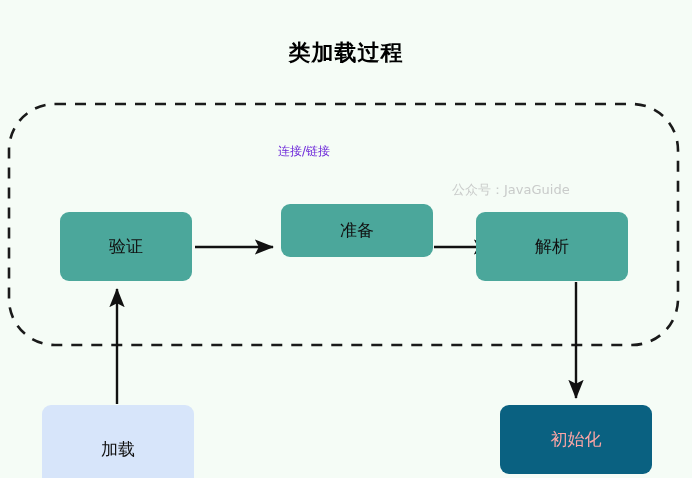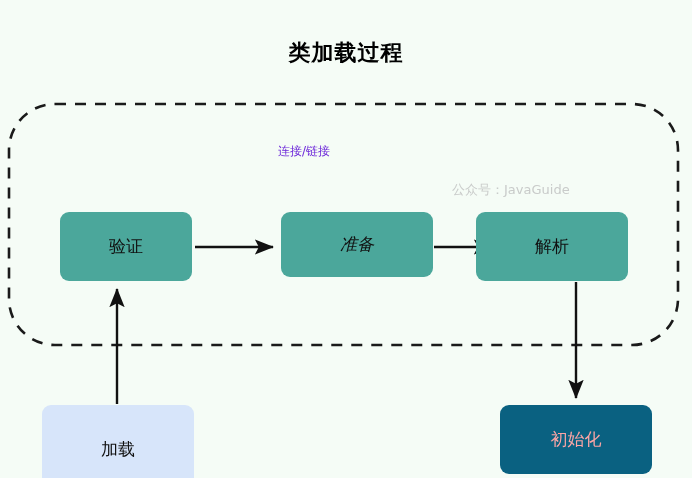--- a/index.html
+++ b/index.html
@@ -78,21 +78,21 @@
   .node-lightblue {
     background: #d7e5fa;
     color: #111111;
   }
   .node-darkblue {
     background: #0a6181;
     color: #fca5a5;
   }
 
   .node-verify  { left: 60px;  top: 212px; width: 132px; height: 69px; }
-  .node-prepare { left: 281px; top: 212px; width: 152px; height: 65px; font-style: italic; }
+  .node-prepare { left: 281px; top: 204px; width: 152px; height: 53px; }
   .node-resolve { left: 476px; top: 212px; width: 152px; height: 69px; }
   .node-load    { left: 42px;  top: 405px; width: 152px; height: 89px; }
   .node-init    { left: 500px; top: 405px; width: 152px; height: 69px; }
 </style>
 </head>
 <body>
 
 <div id="canvas">
 
   <svg id="svg-layer" viewBox="0 0 692 478" xmlns="http://www.w3.org/2000/svg">

